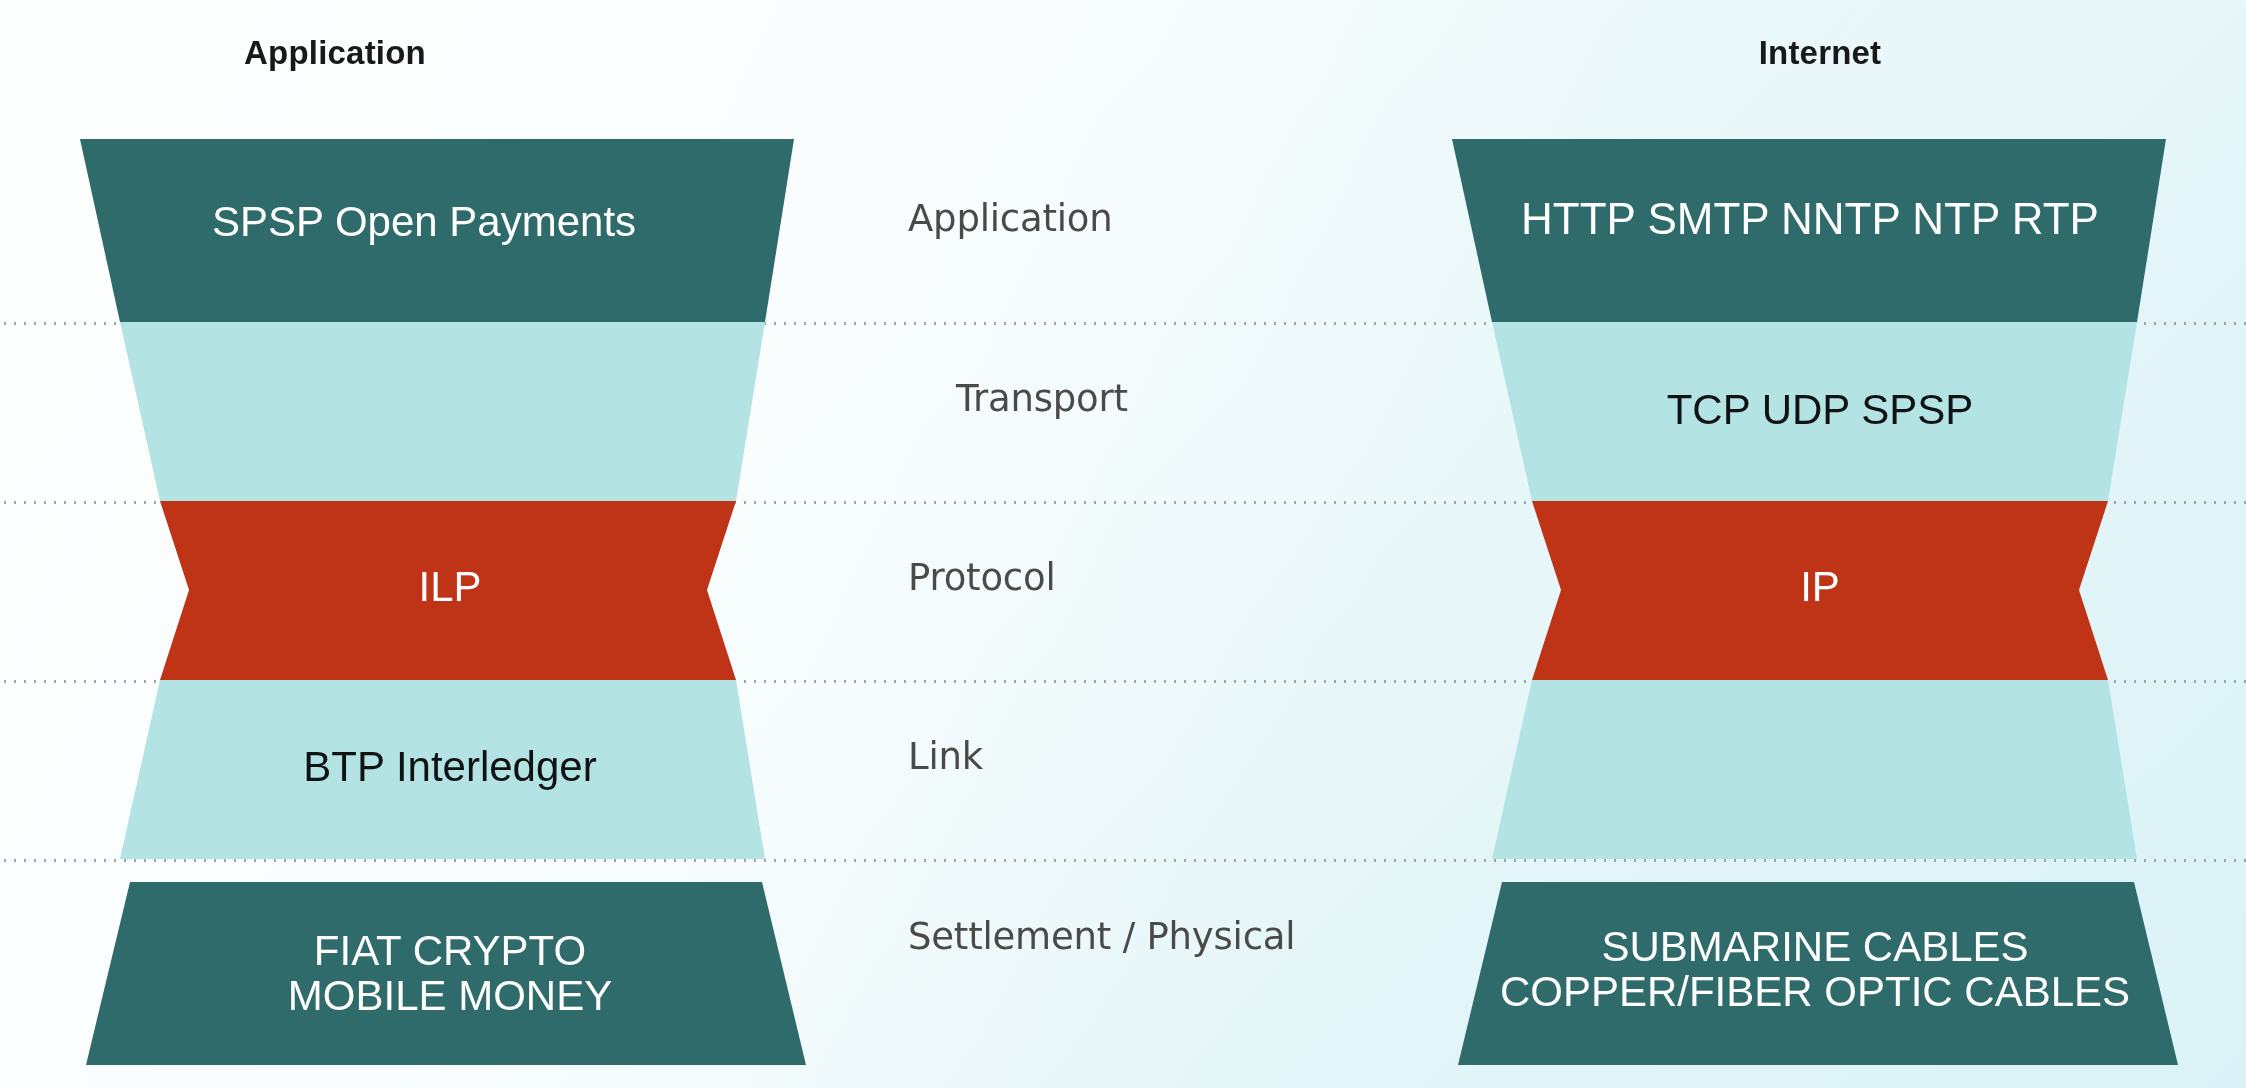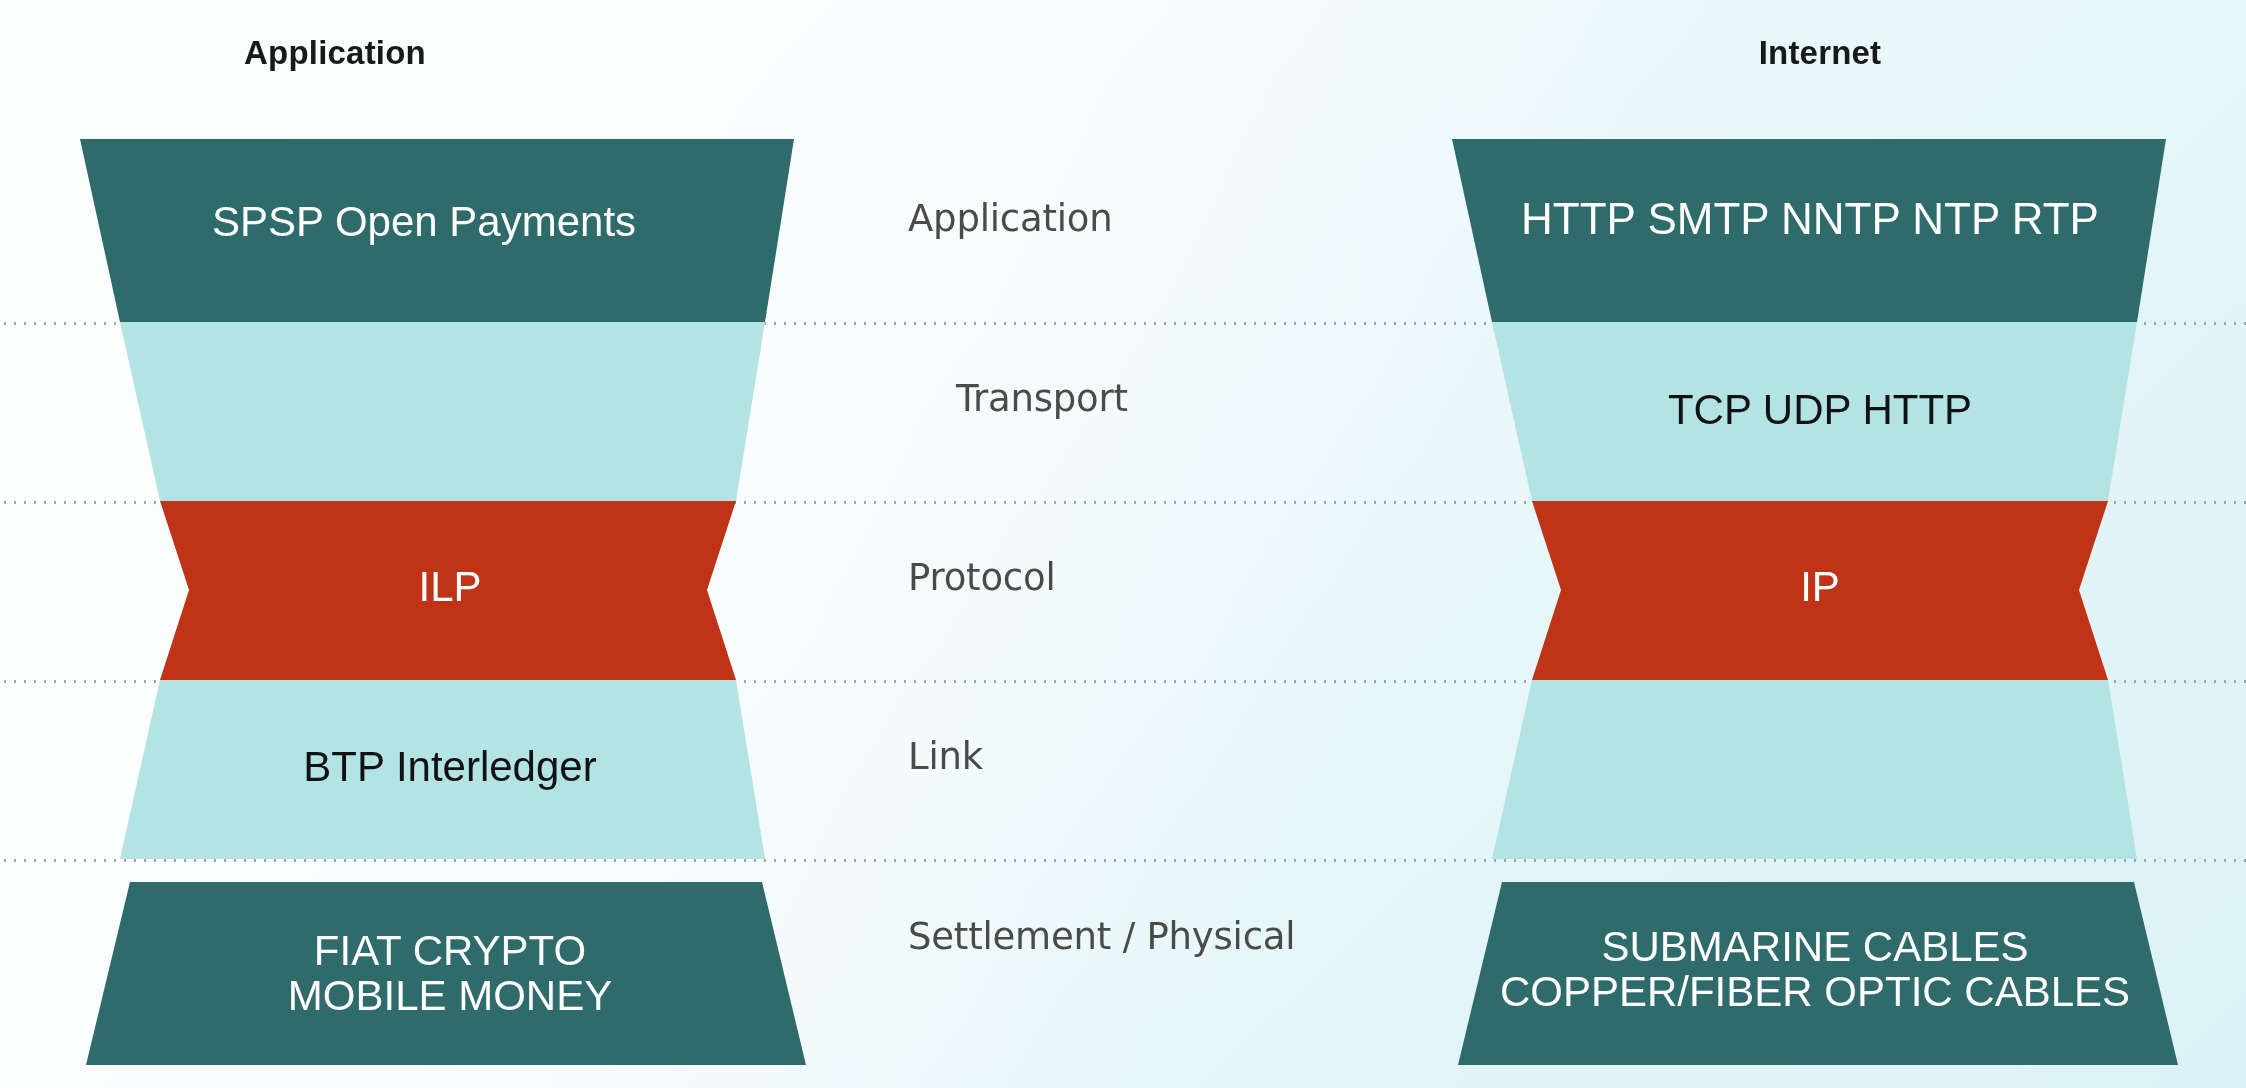--- a/index.html
+++ b/index.html
@@ -129,18 +129,18 @@
       <polygon points="112,322 757,322 728,501 152,501" fill="#b3e3e3"></polygon>
 
       <polygon points="152,501 728,501 699,590 728,680 152,680 181,590" fill="#bf3317"></polygon>
 
       <polygon points="152,680 728,680 757,859 112,859" fill="#b3e3e3"></polygon>
 
       <polygon points="122,882 754,882 798,1065 78,1065" fill="#2f6b6b"></polygon>
     </svg>
 
     <div class="band-label light" style="left:50px; top:196px; width:760px; font-size:44px;">HTTP SMTP NNTP NTP RTP</div>
-    <div class="band-label dark" style="left:60px; top:388px; width:760px; font-size:42px;">TCP UDP HTTP</div>
+    <div class="band-label dark" style="left:60px; top:388px; width:760px; font-size:42px;">TCP UDP SPSP</div>
     <div class="band-label light" style="left:70px; top:565px; width:740px; font-size:42px;">IP</div>
     <div class="band-label light" style="left:20px; top:925px; width:830px; font-size:42px;">SUBMARINE CABLES
 COPPER/FIBER OPTIC CABLES</div>
   </div>
 </div>
 
 </body></html>

